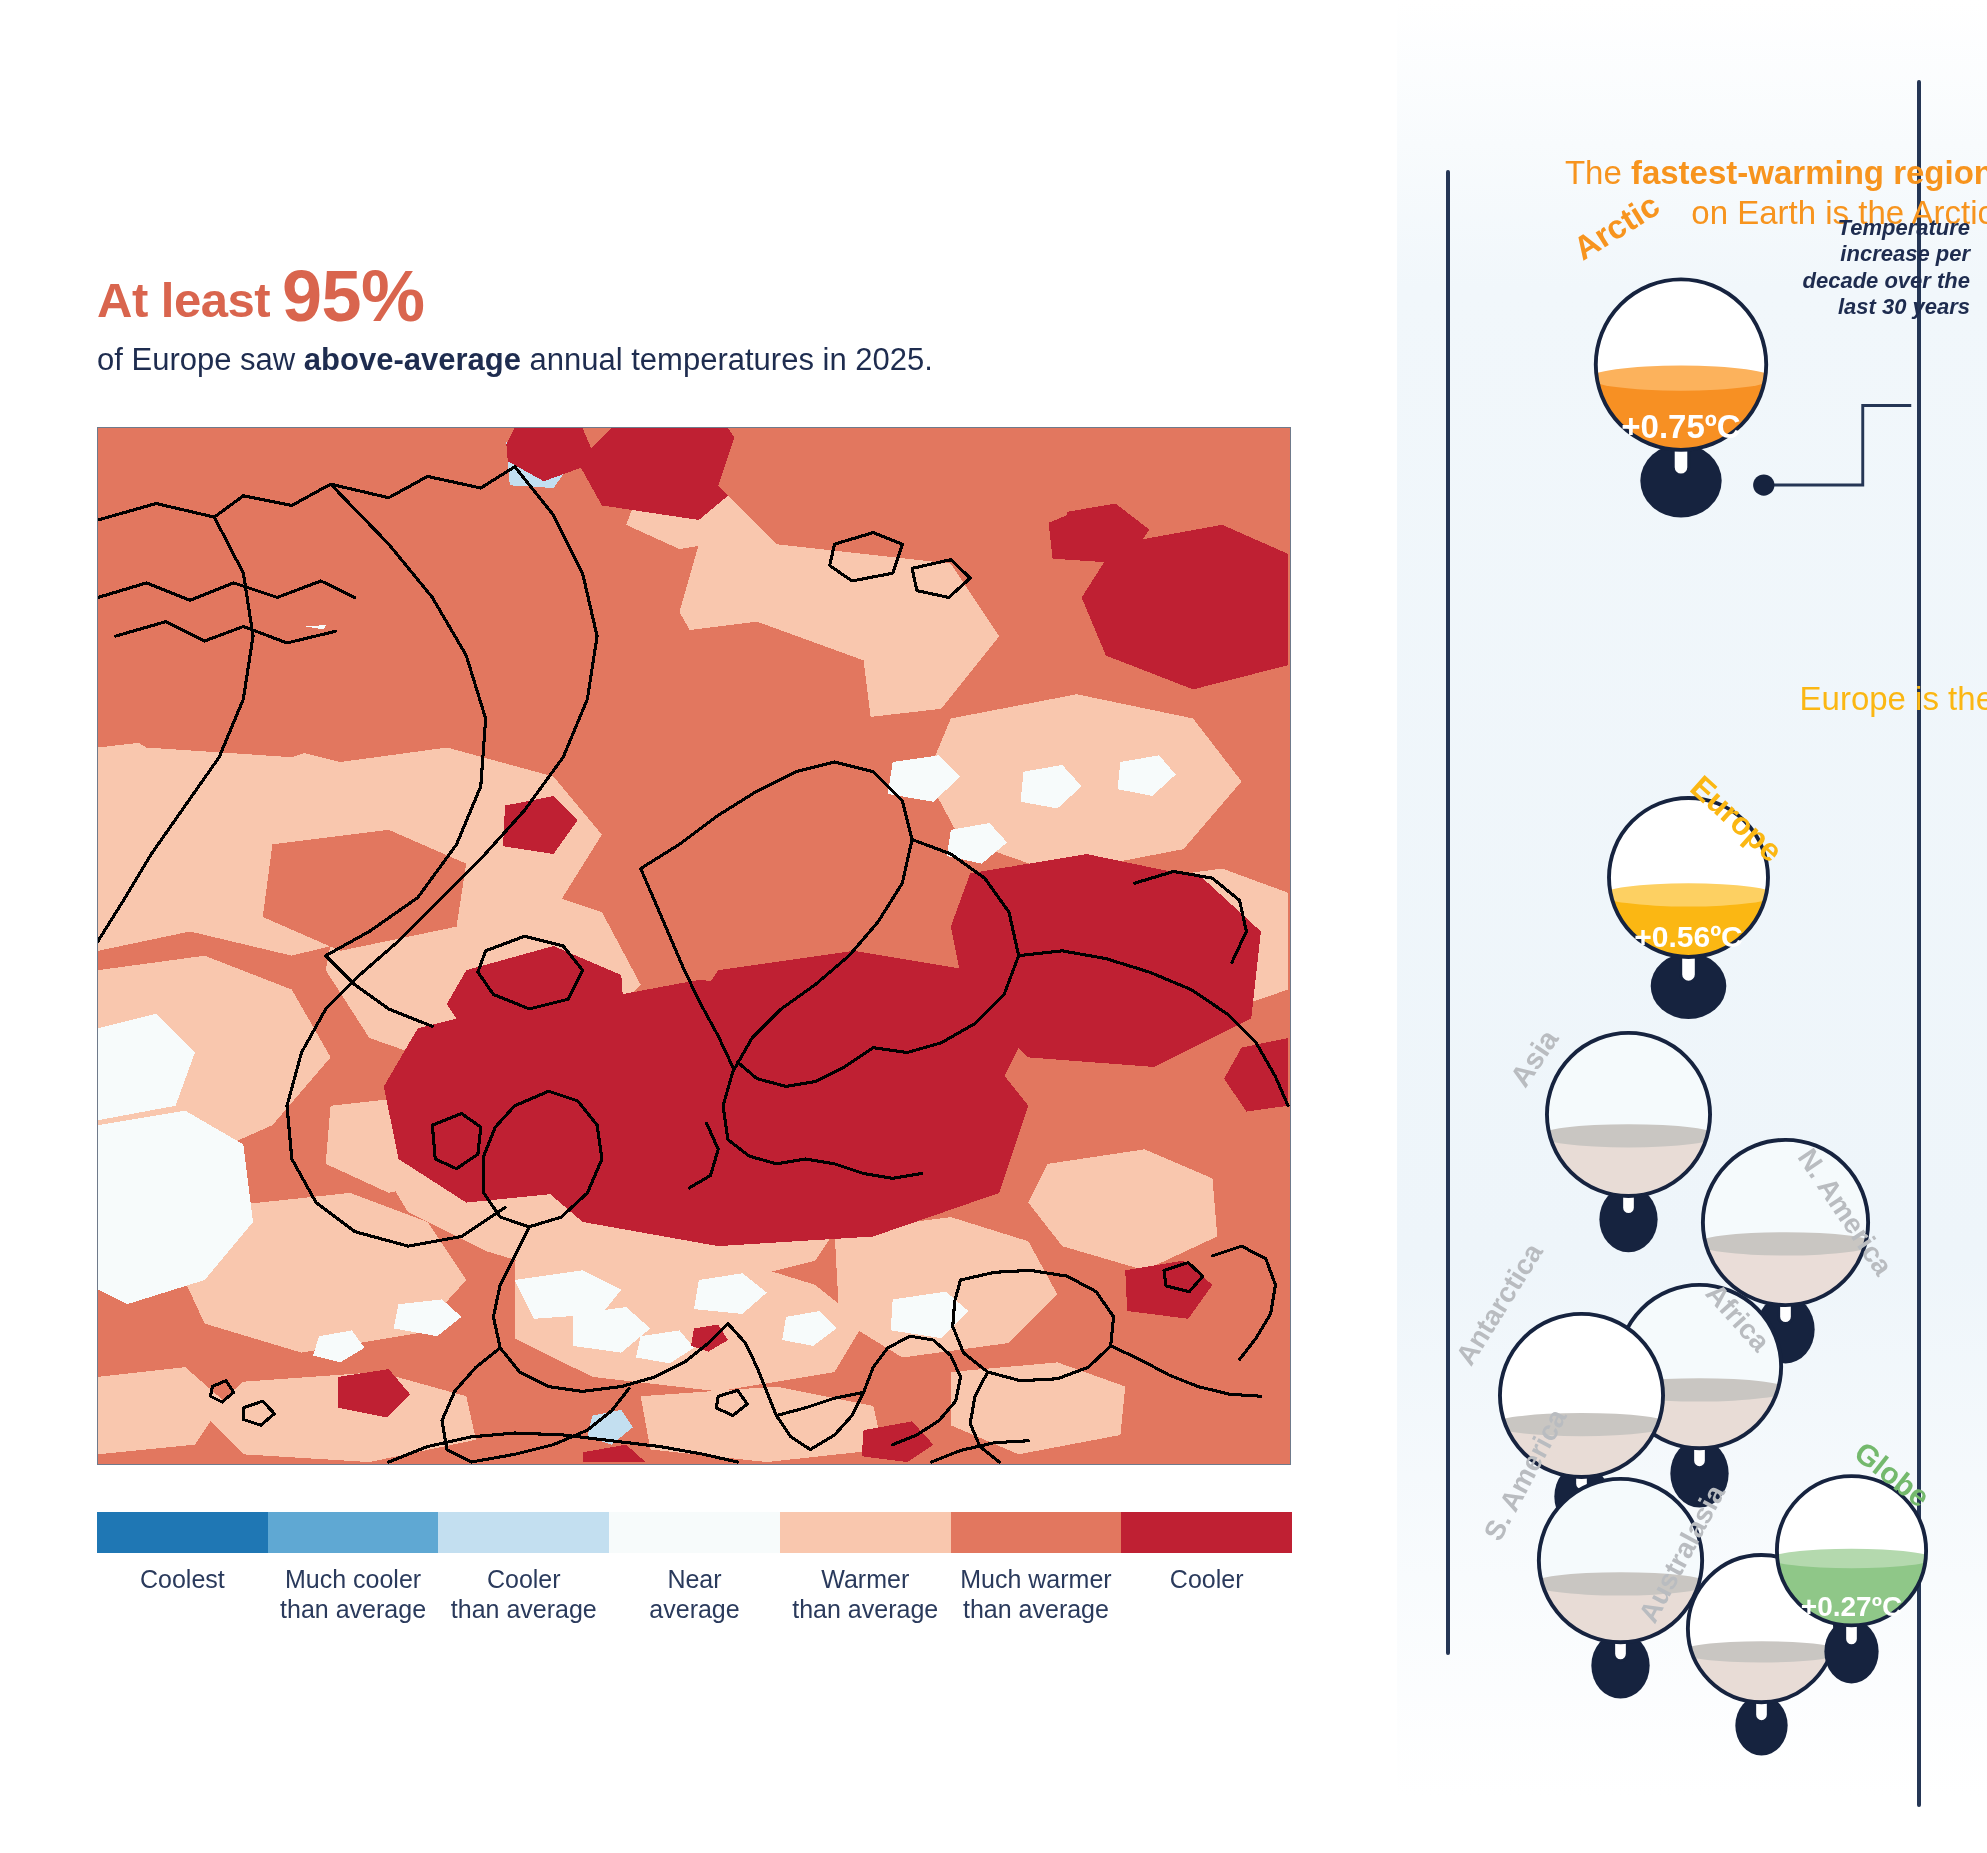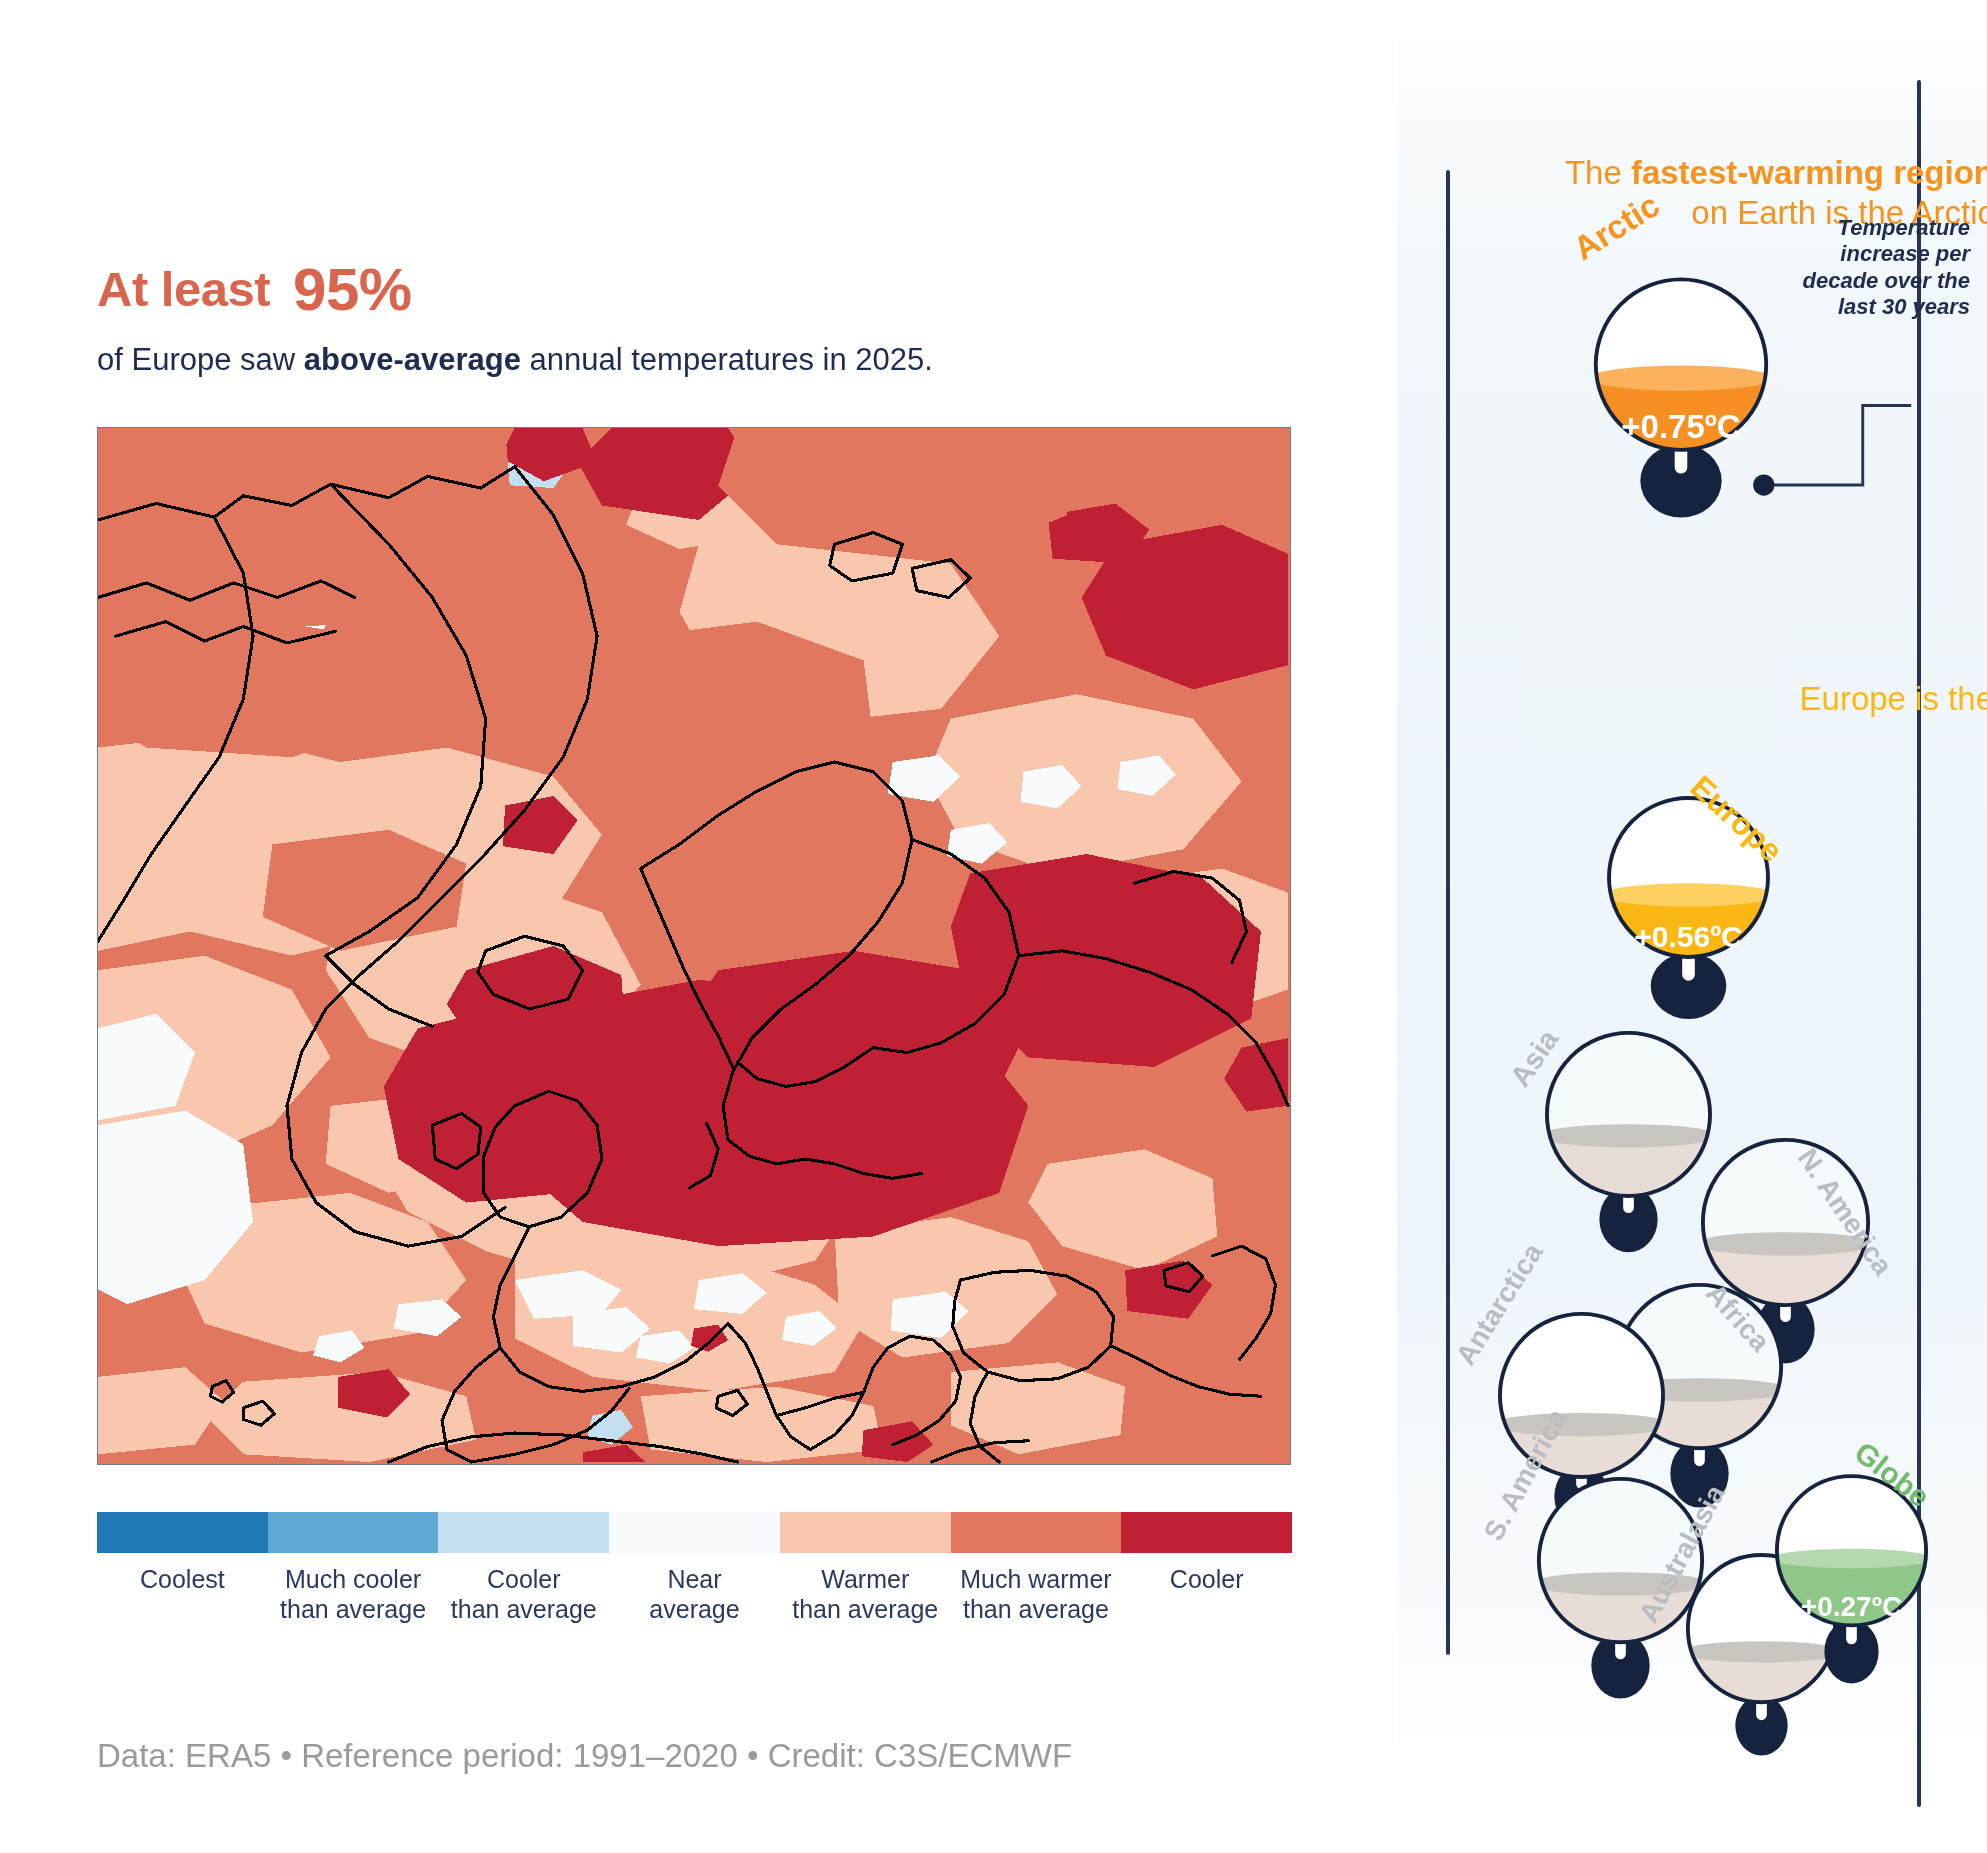--- a/index.html
+++ b/index.html
@@ -14,21 +14,21 @@
 
   
   .left-col{position:absolute;left:0;top:0;width:1397px;height:1853px;}
 
   .headline{
     position:absolute;left:97px;top:260px;
     font-size:49px;font-weight:bold;color:#d9654e;
     letter-spacing:-0.5px;white-space:nowrap;
     line-height:1;
   }
-  .headline .big{font-size:60px;font-weight:bold;margin-left:23px;vertical-align:-3.9px;}
+  .headline .big{font-size:72px;font-weight:bold;margin-left:12px;vertical-align:-3.9px;}
 
   .subhead{
     position:absolute;left:97px;top:342px;
     font-size:31px;color:#1e2c4f;white-space:nowrap;
   }
   .subhead b{font-weight:bold;}
 
   
   .map-wrap{
     position:absolute;left:97px;top:427px;
@@ -272,21 +272,20 @@
         <div class="leg-swatch" style="background:#e2775f"></div>
         <div class="leg-label">Much warmer
 than average</div>
       </div>
       <div class="leg-item">
         <div class="leg-swatch" style="background:#bf2033"></div>
         <div class="leg-label">Cooler</div>
       </div>
     </div>
 
-    <div class="footer">Data: ERA5 • Reference period: 1991–2020 • Credit: C3S/ECMWF</div>
   </div>
 
   <div class="right-col">
 
     <div class="rule rule-left"></div>
     <div class="rule rule-right"></div>
 
     <div class="rp-title t1">
       <span>The </span><b>fastest-warming region</b><br>
       <span>on Earth is the Arctic</span>

